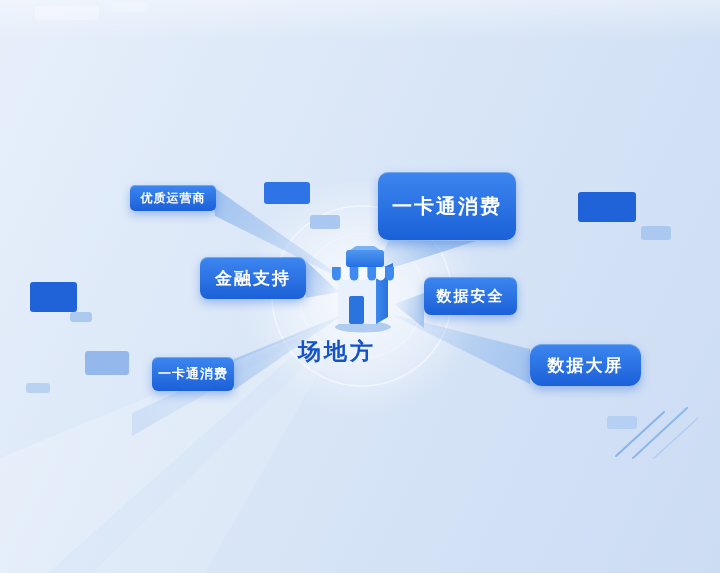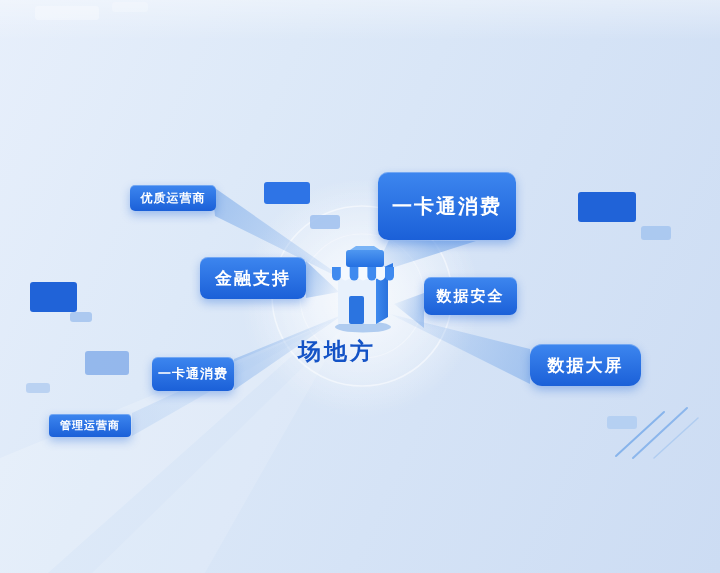--- a/index.html
+++ b/index.html
@@ -127,21 +127,20 @@
   <div class="deco deco-9"></div>
   <div class="deco deco-10"></div>
   <div class="deco deco-11"></div>
 
   <div class="node node-youzhi">优质运营商</div>
   <div class="node node-yikatong">一卡通消费</div>
   <div class="node node-jinrong">金融支持</div>
   <div class="node node-anquan">数据安全</div>
   <div class="node node-daping">数据大屏</div>
   <div class="node node-shebei">一卡通消费</div>
-  <div class="node node-guanli">管理运营商</div>
 
   <svg class="center-icon" viewBox="0 0 78 88">
     <defs>
       <linearGradient id="roofG" x1="0" y1="0" x2="0" y2="1">
         <stop offset="0%" stop-color="#4f97f0"></stop>
         <stop offset="100%" stop-color="#2470e2"></stop>
       </linearGradient>
       <linearGradient id="sideG" x1="0" y1="0" x2="1" y2="0">
         <stop offset="0%" stop-color="#3d89ee"></stop>
         <stop offset="100%" stop-color="#2a72dd"></stop>

